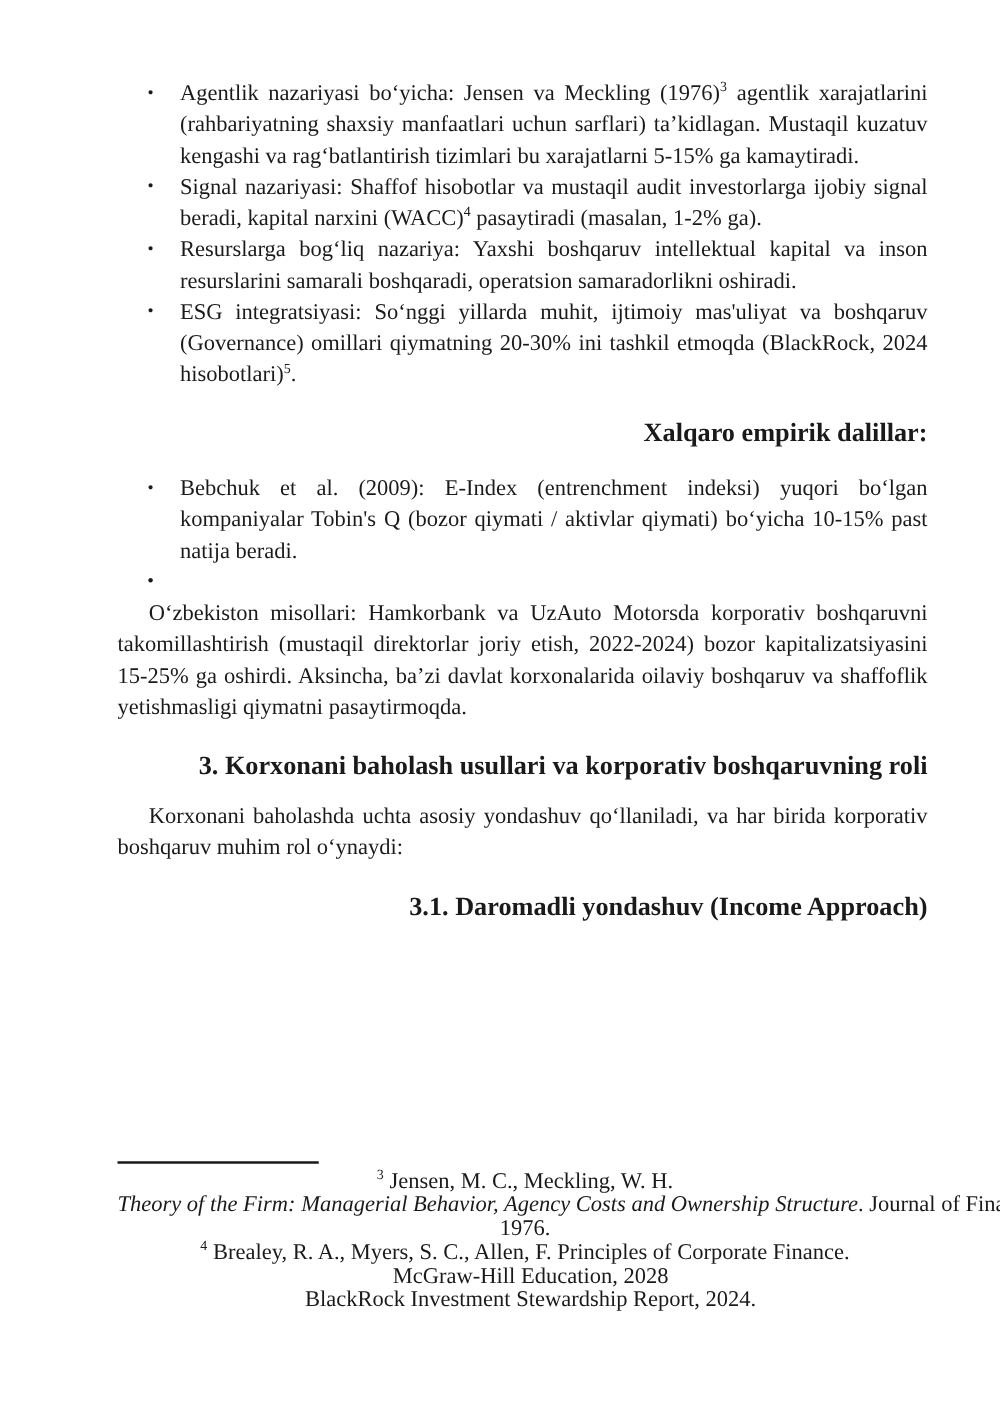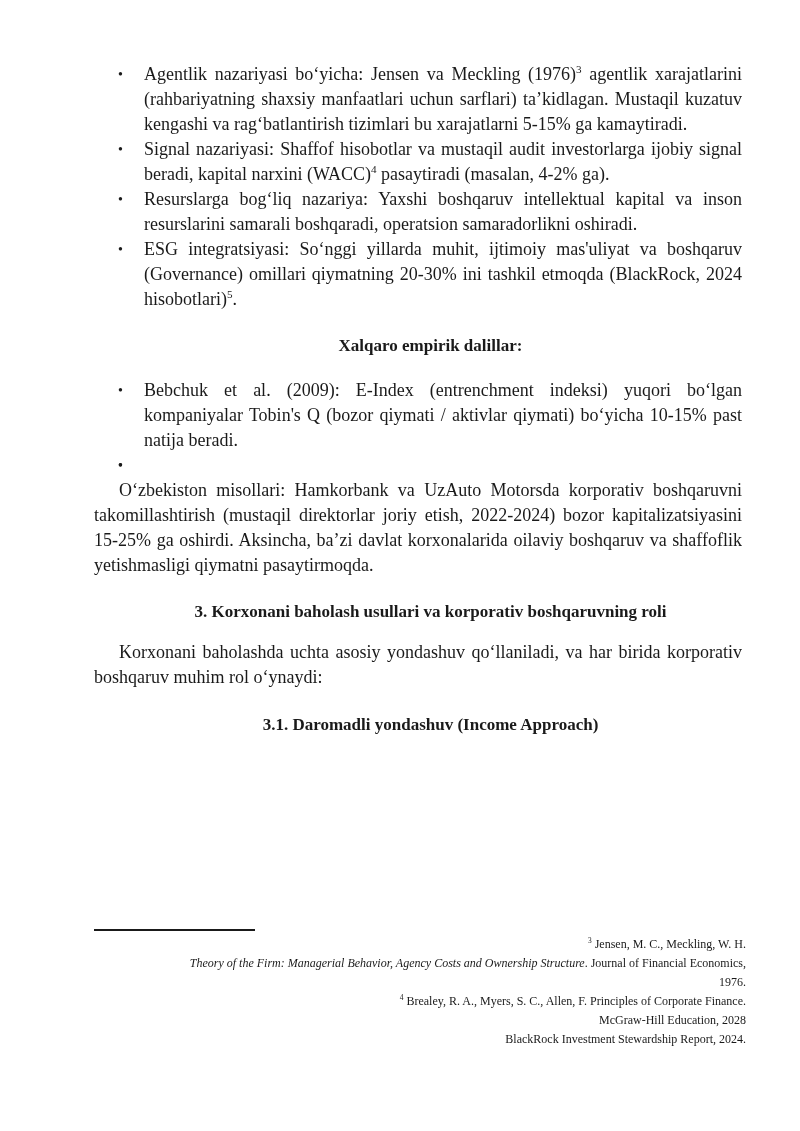--- a/index.html
+++ b/index.html
@@ -30,44 +30,44 @@
   }
   ul.doc-list li .bullet {
     position: absolute;
     left: 24px;
     top: 0;
     font-size: 14px;
     line-height: 25px;
   }
   .subheading {
     font-weight: bold;
-    font-size: 17px;
+    font-size: 21px;
     margin: 21px 0 0 25px;
     line-height: 26px;
-    text-align: center;
+    text-align: right;
   }
   .list-evidence { margin-top: 19px !important; }
   .para-indent {
     margin: 25px 0 0 0;
     text-indent: 25px;
   }
   .para-intro {
     margin: 15px 0 0 0;
     text-indent: 25px;
   }
   .h-section { margin-top: 21px; }
   .h-sub { margin-top: 22px; }
   .footnotes {
     position: absolute;
     left: 94px;
     top: 929px;
     width: 652px;
-    font-size: 12px;
+    font-size: 18px;
     line-height: 19px;
-    text-align: right;
+    text-align: center;
   }
   .footnotes sup { font-size: 0.62em; line-height: 0; vertical-align: super; }
   .fn-rule {
     width: 161px;
     border-top: 2px solid #1a1a1a;
     margin-bottom: 4px;
   }
   .fn-line { white-space: nowrap; }
   .fn-indent { padding-left: 9px; }
   .seg-b { font-weight: normal; }
@@ -77,21 +77,21 @@
 <body>
 
 <div class="page">
   <div class="content">
 
     <ul class="doc-list">
       <li>
         <span class="bullet">•</span><span><span class="seg-b">Agentlik nazariyasi boʻyicha</span><span>: Jensen va Meckling (1976)</span><sup>3</sup><span> agentlik xarajatlarini (rahbariyatning shaxsiy manfaatlari uchun sarflari) taʼkidlagan. Mustaqil kuzatuv kengashi va ragʻbatlantirish tizimlari bu xarajatlarni 5-15% ga kamaytiradi.</span></span>
       </li>
       <li>
-        <span class="bullet">•</span><span><span class="seg-b">Signal nazariyasi</span><span>: Shaffof hisobotlar va mustaqil audit investorlarga ijobiy signal beradi, kapital narxini (WACC)</span><sup>4</sup><span> pasaytiradi (masalan, 4-2% ga).</span></span>
+        <span class="bullet">•</span><span><span class="seg-b">Signal nazariyasi</span><span>: Shaffof hisobotlar va mustaqil audit investorlarga ijobiy signal beradi, kapital narxini (WACC)</span><sup>4</sup><span> pasaytiradi (masalan, 1-2% ga).</span></span>
       </li>
       <li>
         <span class="bullet">•</span><span><span class="seg-b">Resurslarga bogʻliq nazariya</span><span>: Yaxshi boshqaruv intellektual kapital va inson resurslarini samarali boshqaradi, operatsion samaradorlikni oshiradi.</span></span>
       </li>
       <li>
         <span class="bullet">•</span><span><span class="seg-b">ESG integratsiyasi</span><span>: Soʻnggi yillarda muhit, ijtimoiy mas'uliyat va boshqaruv (Governance) omillari qiymatning 20-30% ini tashkil etmoqda (BlackRock, 2024 hisobotlari)</span><sup>5</sup><span>.</span></span>
       </li>
     </ul>
 
     <div class="subheading">Xalqaro empirik dalillar:</div>

